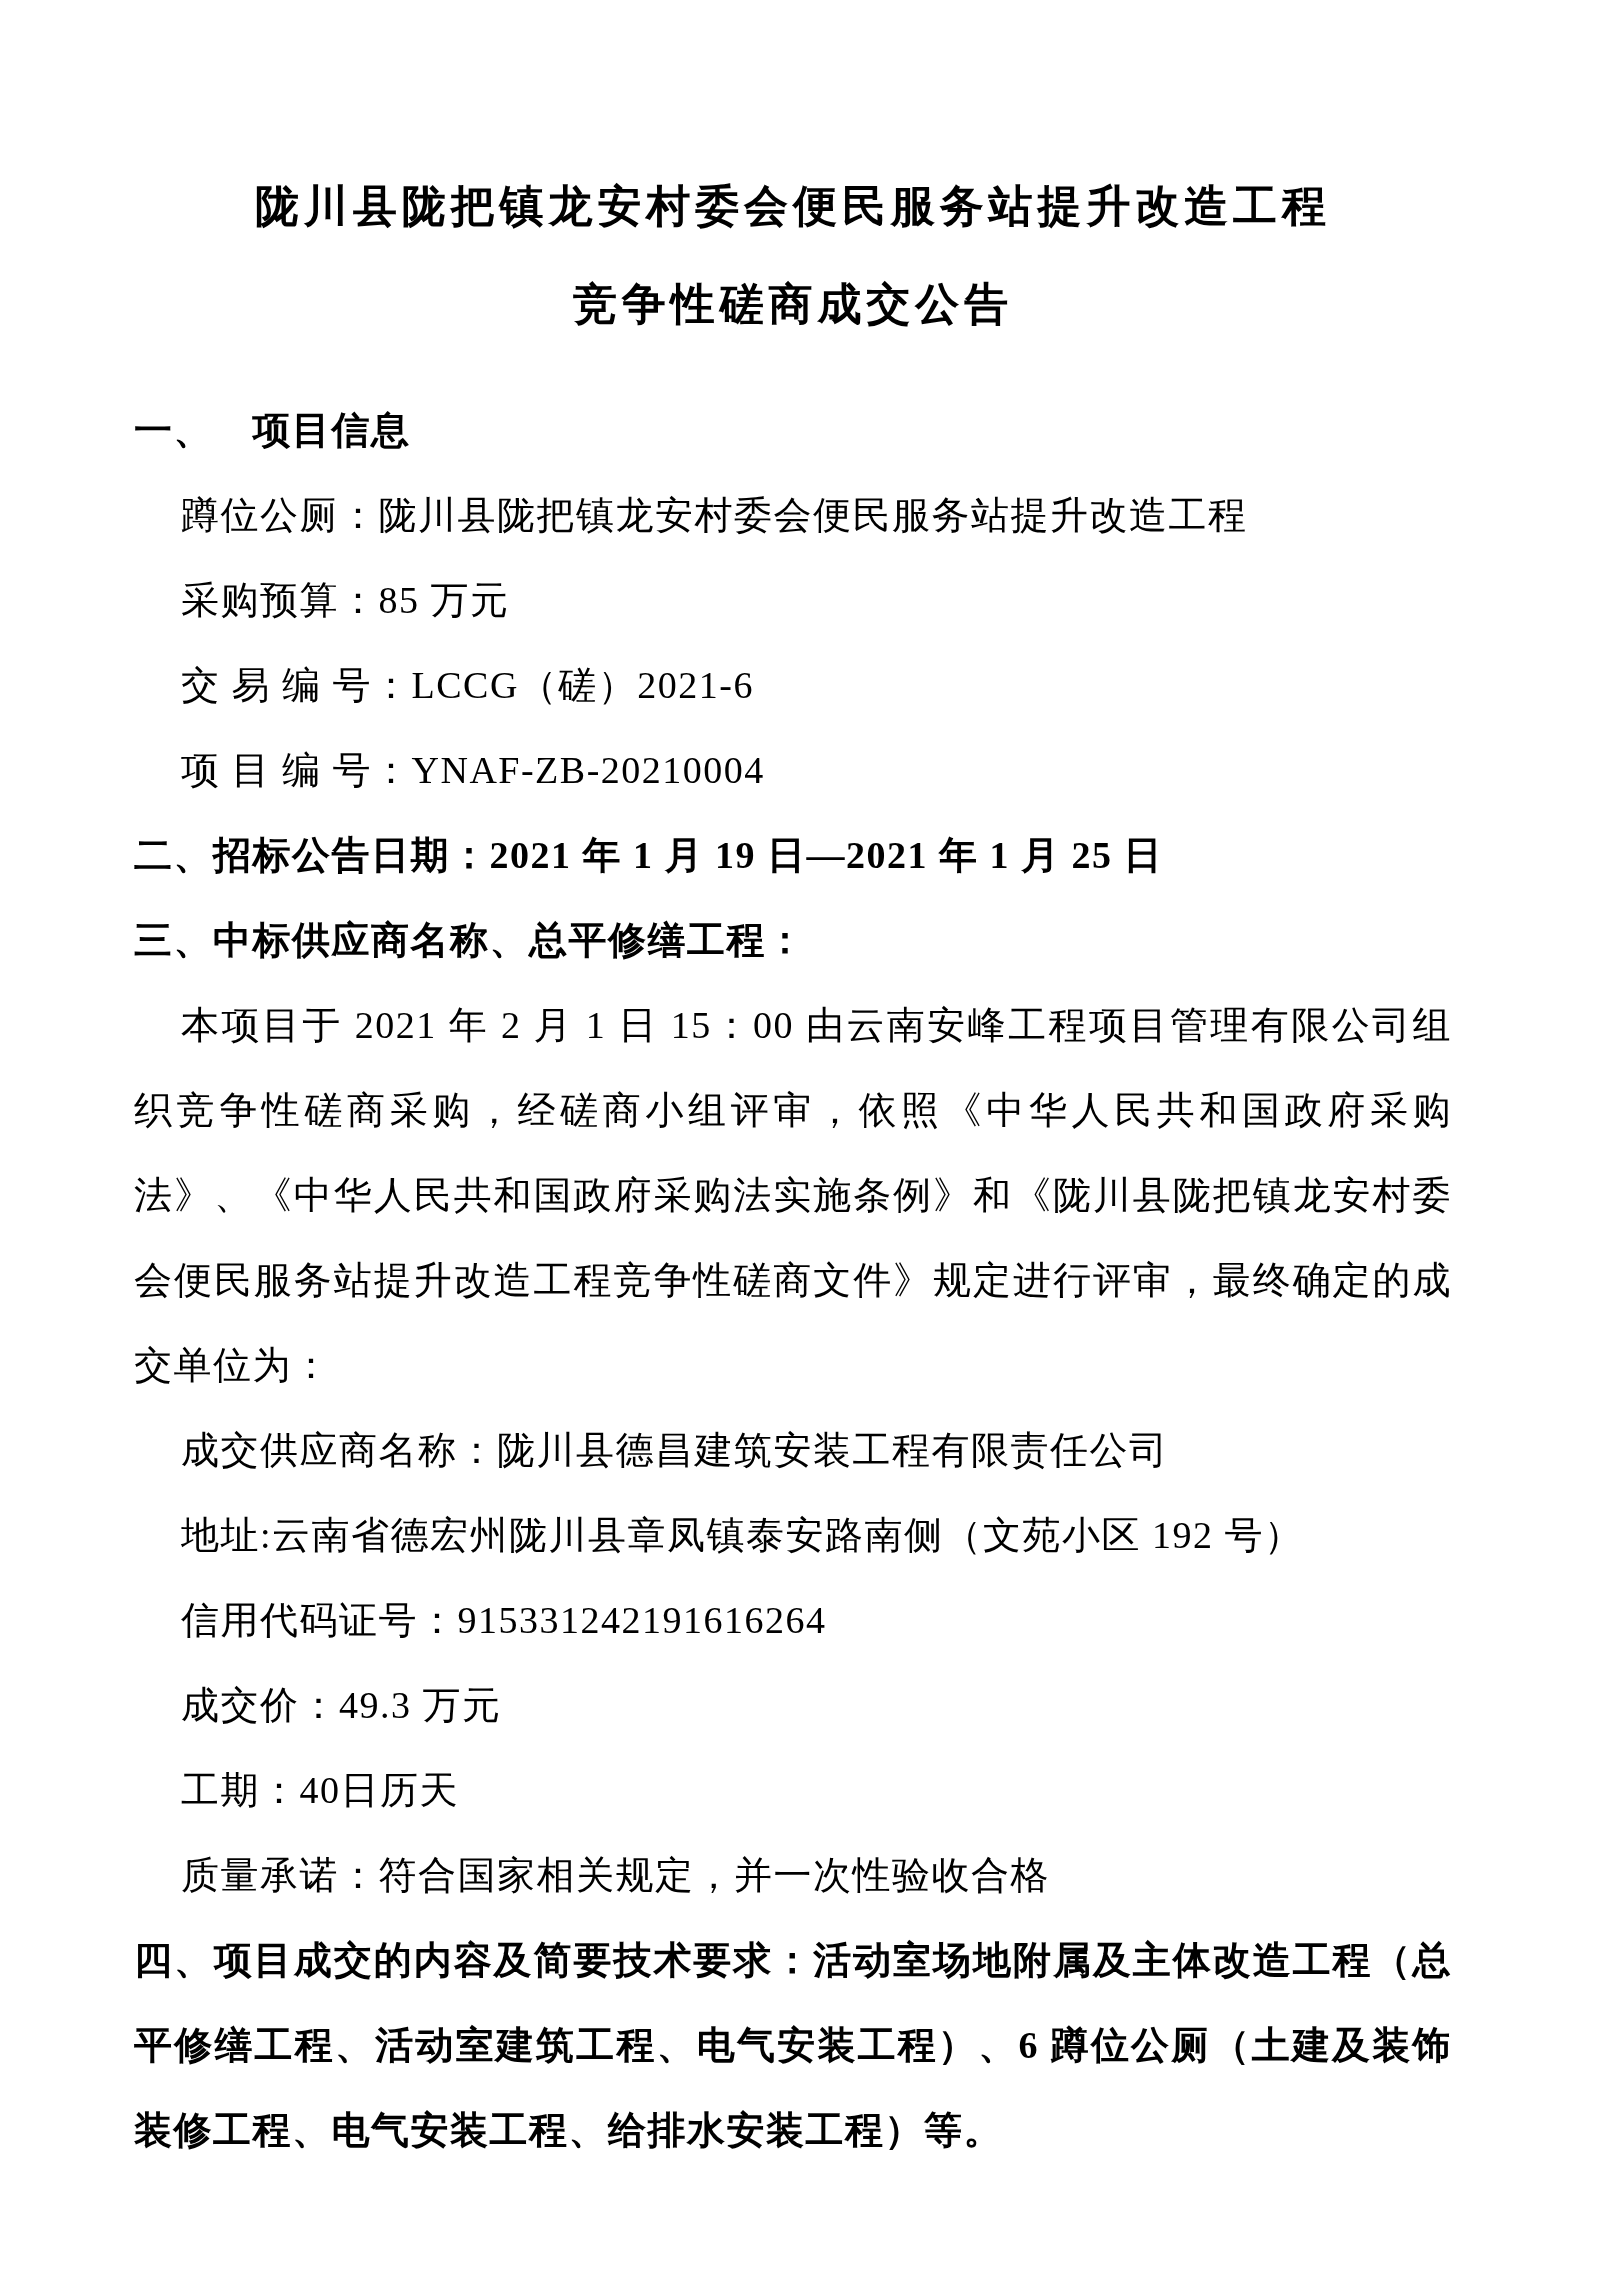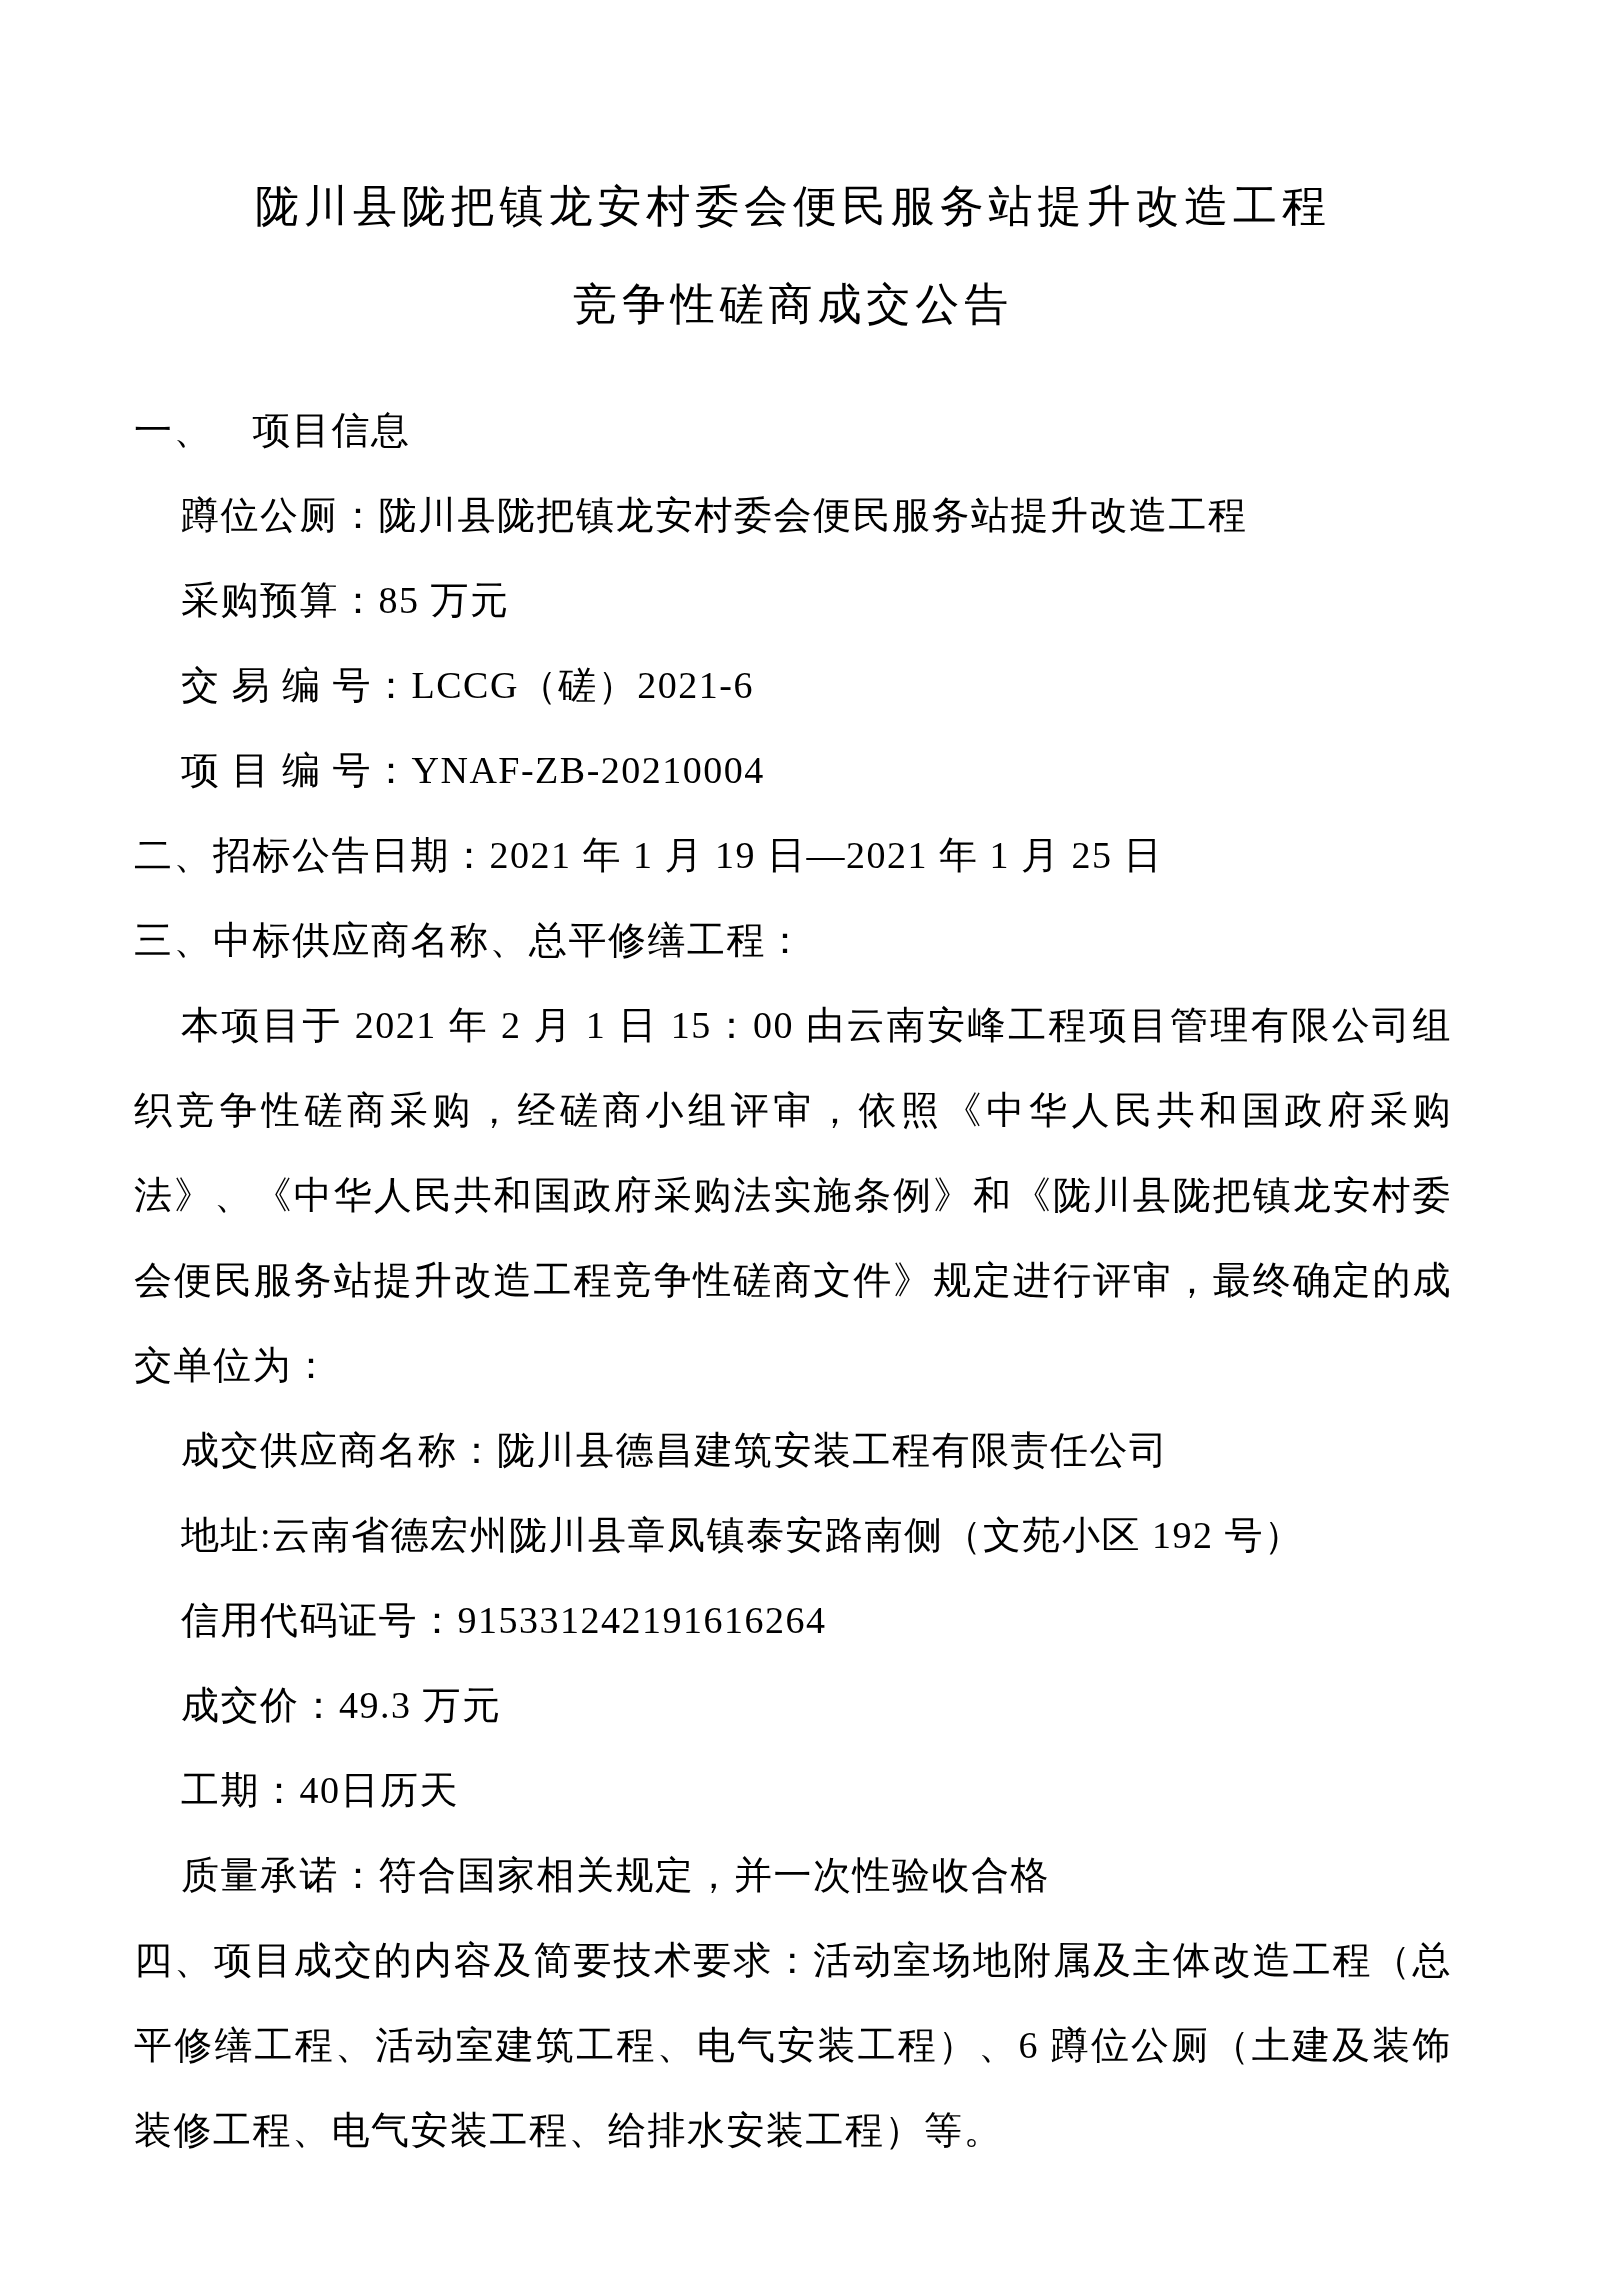--- a/index.html
+++ b/index.html
@@ -14,40 +14,41 @@
       height: 2293px;
       background: #ffffff;
       color: #000000;
       font-family: "Liberation Serif", "DejaVu Serif", serif;
       padding: 157px 169px 78px 134px;
       overflow: hidden;
     }
     .title-block {
       text-align: center;
       font-family: "Liberation Sans", "DejaVu Sans", sans-serif;
-      font-weight: normal;
+      font-weight: bold;
     }
     .title-line {
       font-size: 44px;
       line-height: 98px;
       letter-spacing: 4.9px;
       white-space: nowrap;
     }
     .content {
       margin-top: 35px;
       font-size: 38px;
       line-height: 85px;
       letter-spacing: 1.5px;
     }
     .para {
       margin: 0;
       text-align: justify;
     }
     .para.sec {
       text-indent: 0;
+      font-weight: bold;
     }
     .para.item {
       text-indent: 47px;
     }
     .para.body-indent {
       text-indent: 47px;
     }
   </style>
 </head>
 <body>

